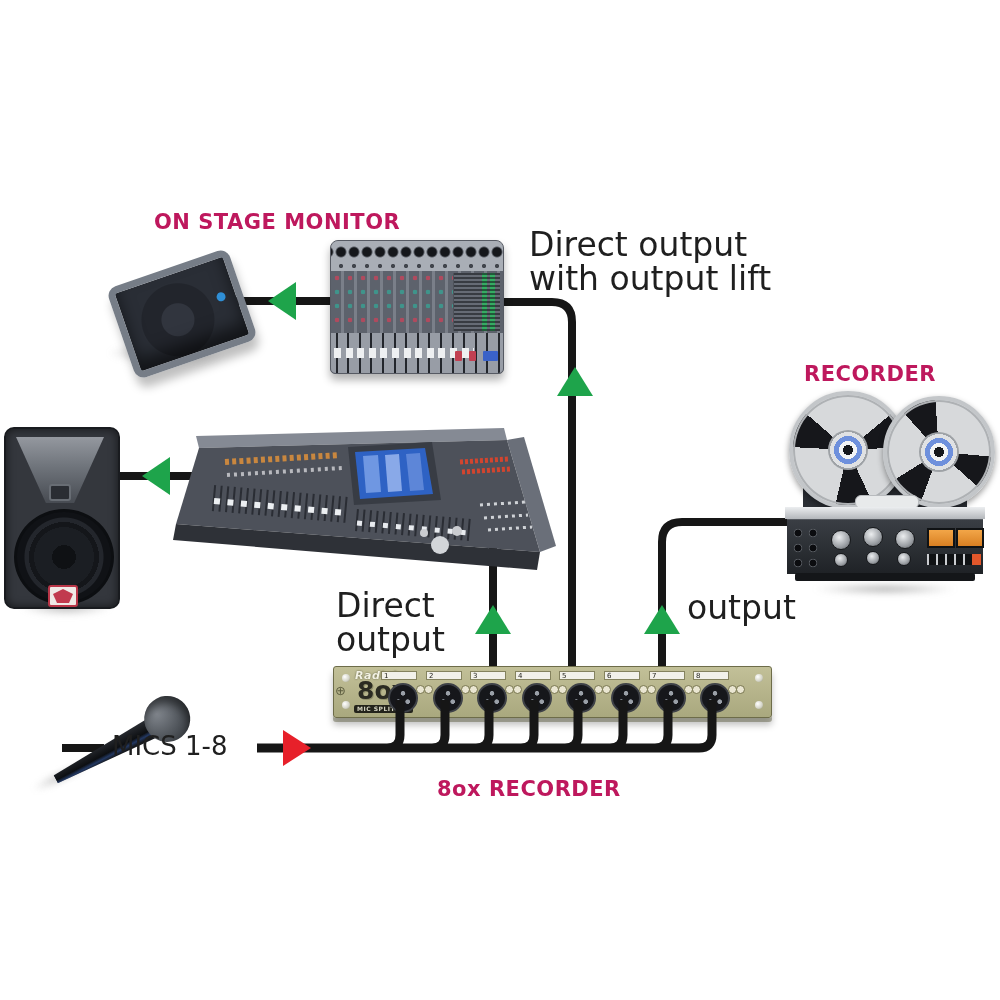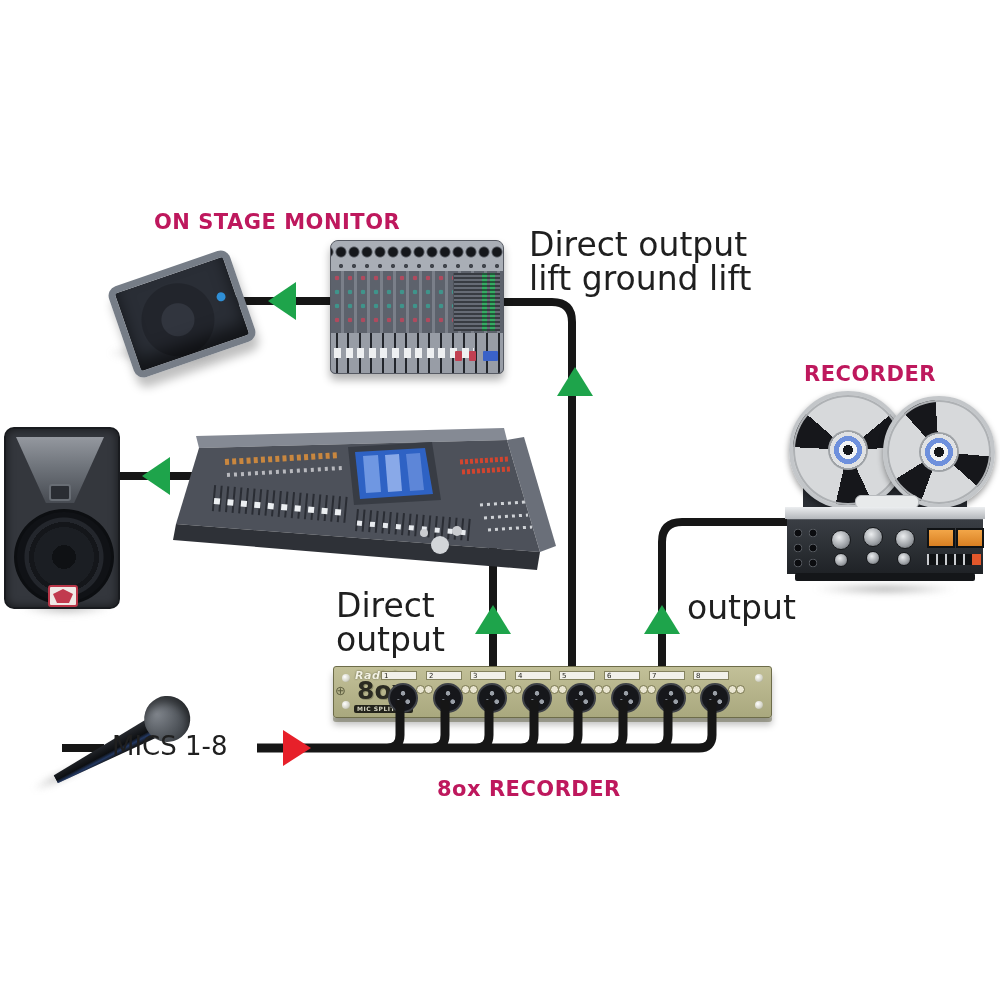--- a/index.html
+++ b/index.html
@@ -328,21 +328,21 @@
     <polygon points="311,748 283,730 283,766" fill="#e7202a"></polygon>
   </svg>
 
   <div class="txt h" style="left:154px;top:196px">ON STAGE MONITOR</div>
   <div class="txt h" style="left:804px;top:348px">RECORDER</div>
   <div class="txt h" style="left:437px;top:763px">8ox RECORDER</div>
   <div class="txt a" style="left:112px;top:733px;font-size:26px">MICS 1-8</div>
 
   <div class="txt a" style="left:529px;top:228px">
     <span>Direct output</span>
-    <span>lift ground lift</span>
+    <span>with output lift</span>
   </div>
   <div class="txt a" style="left:336px;top:589px">
     <span>Direct</span>
     <span>output</span>
   </div>
   <div class="txt a" style="left:687px;top:591px">
     <span>output</span>
   </div>
 
 </div>

